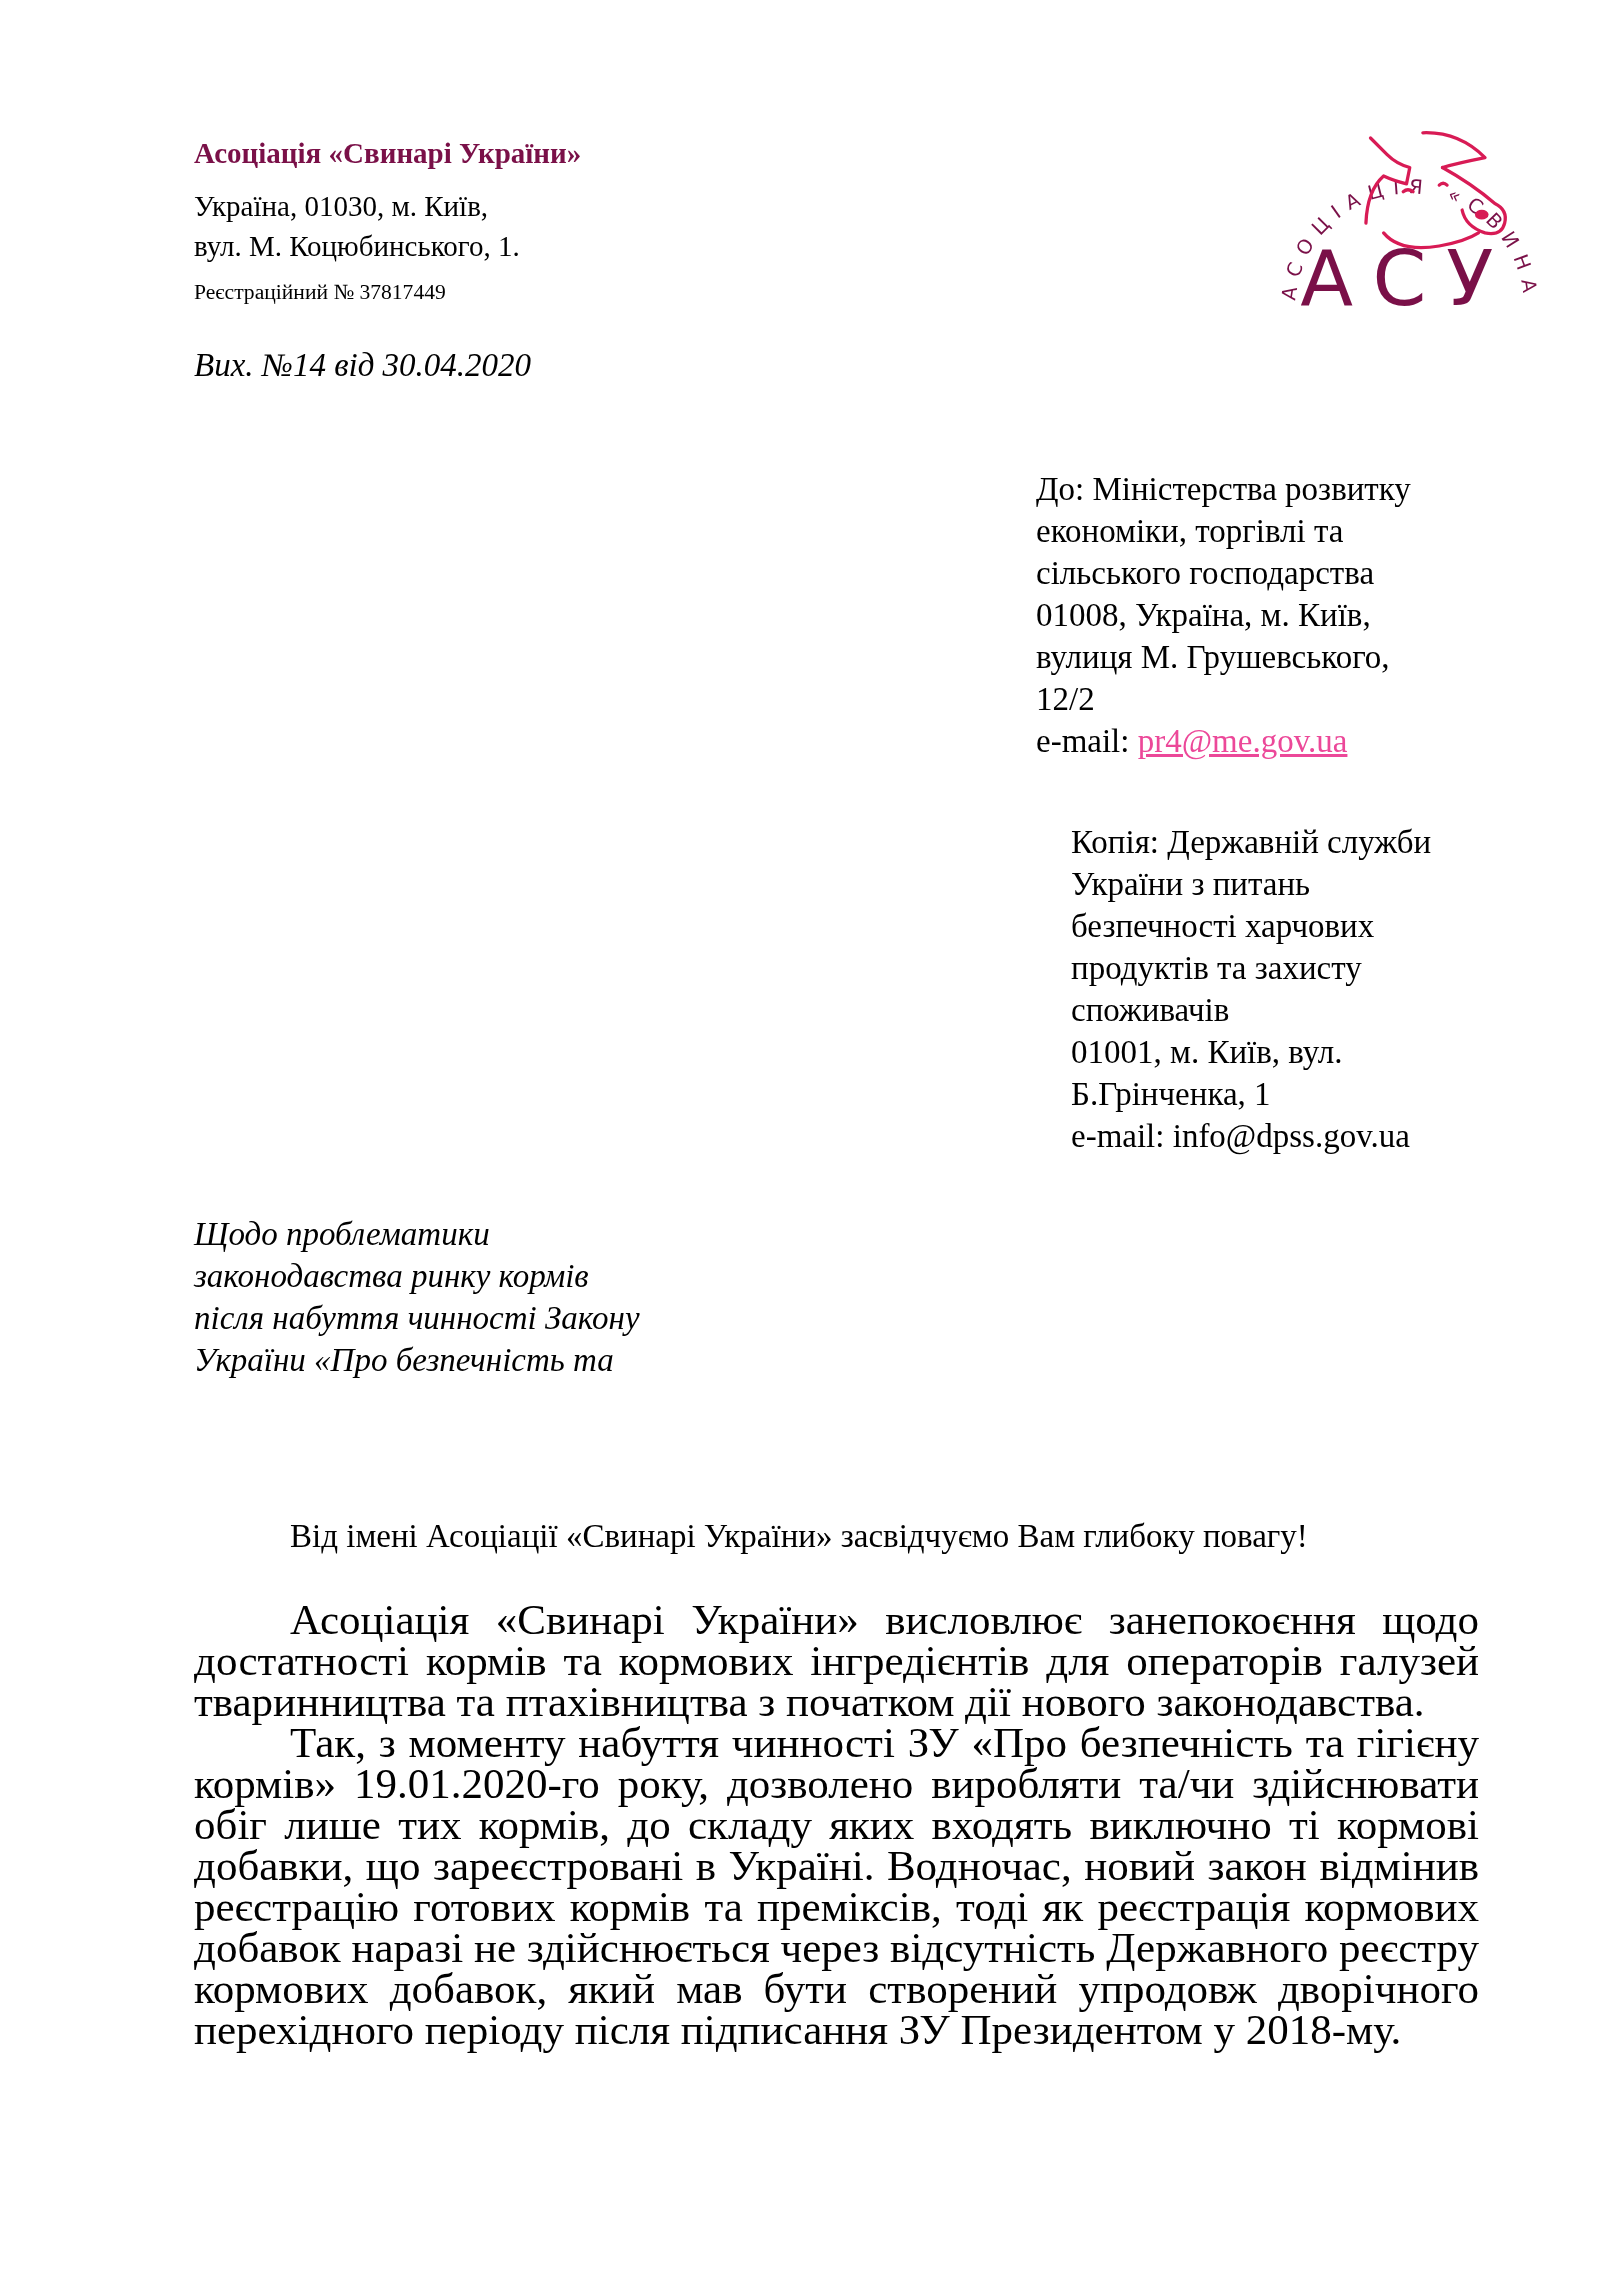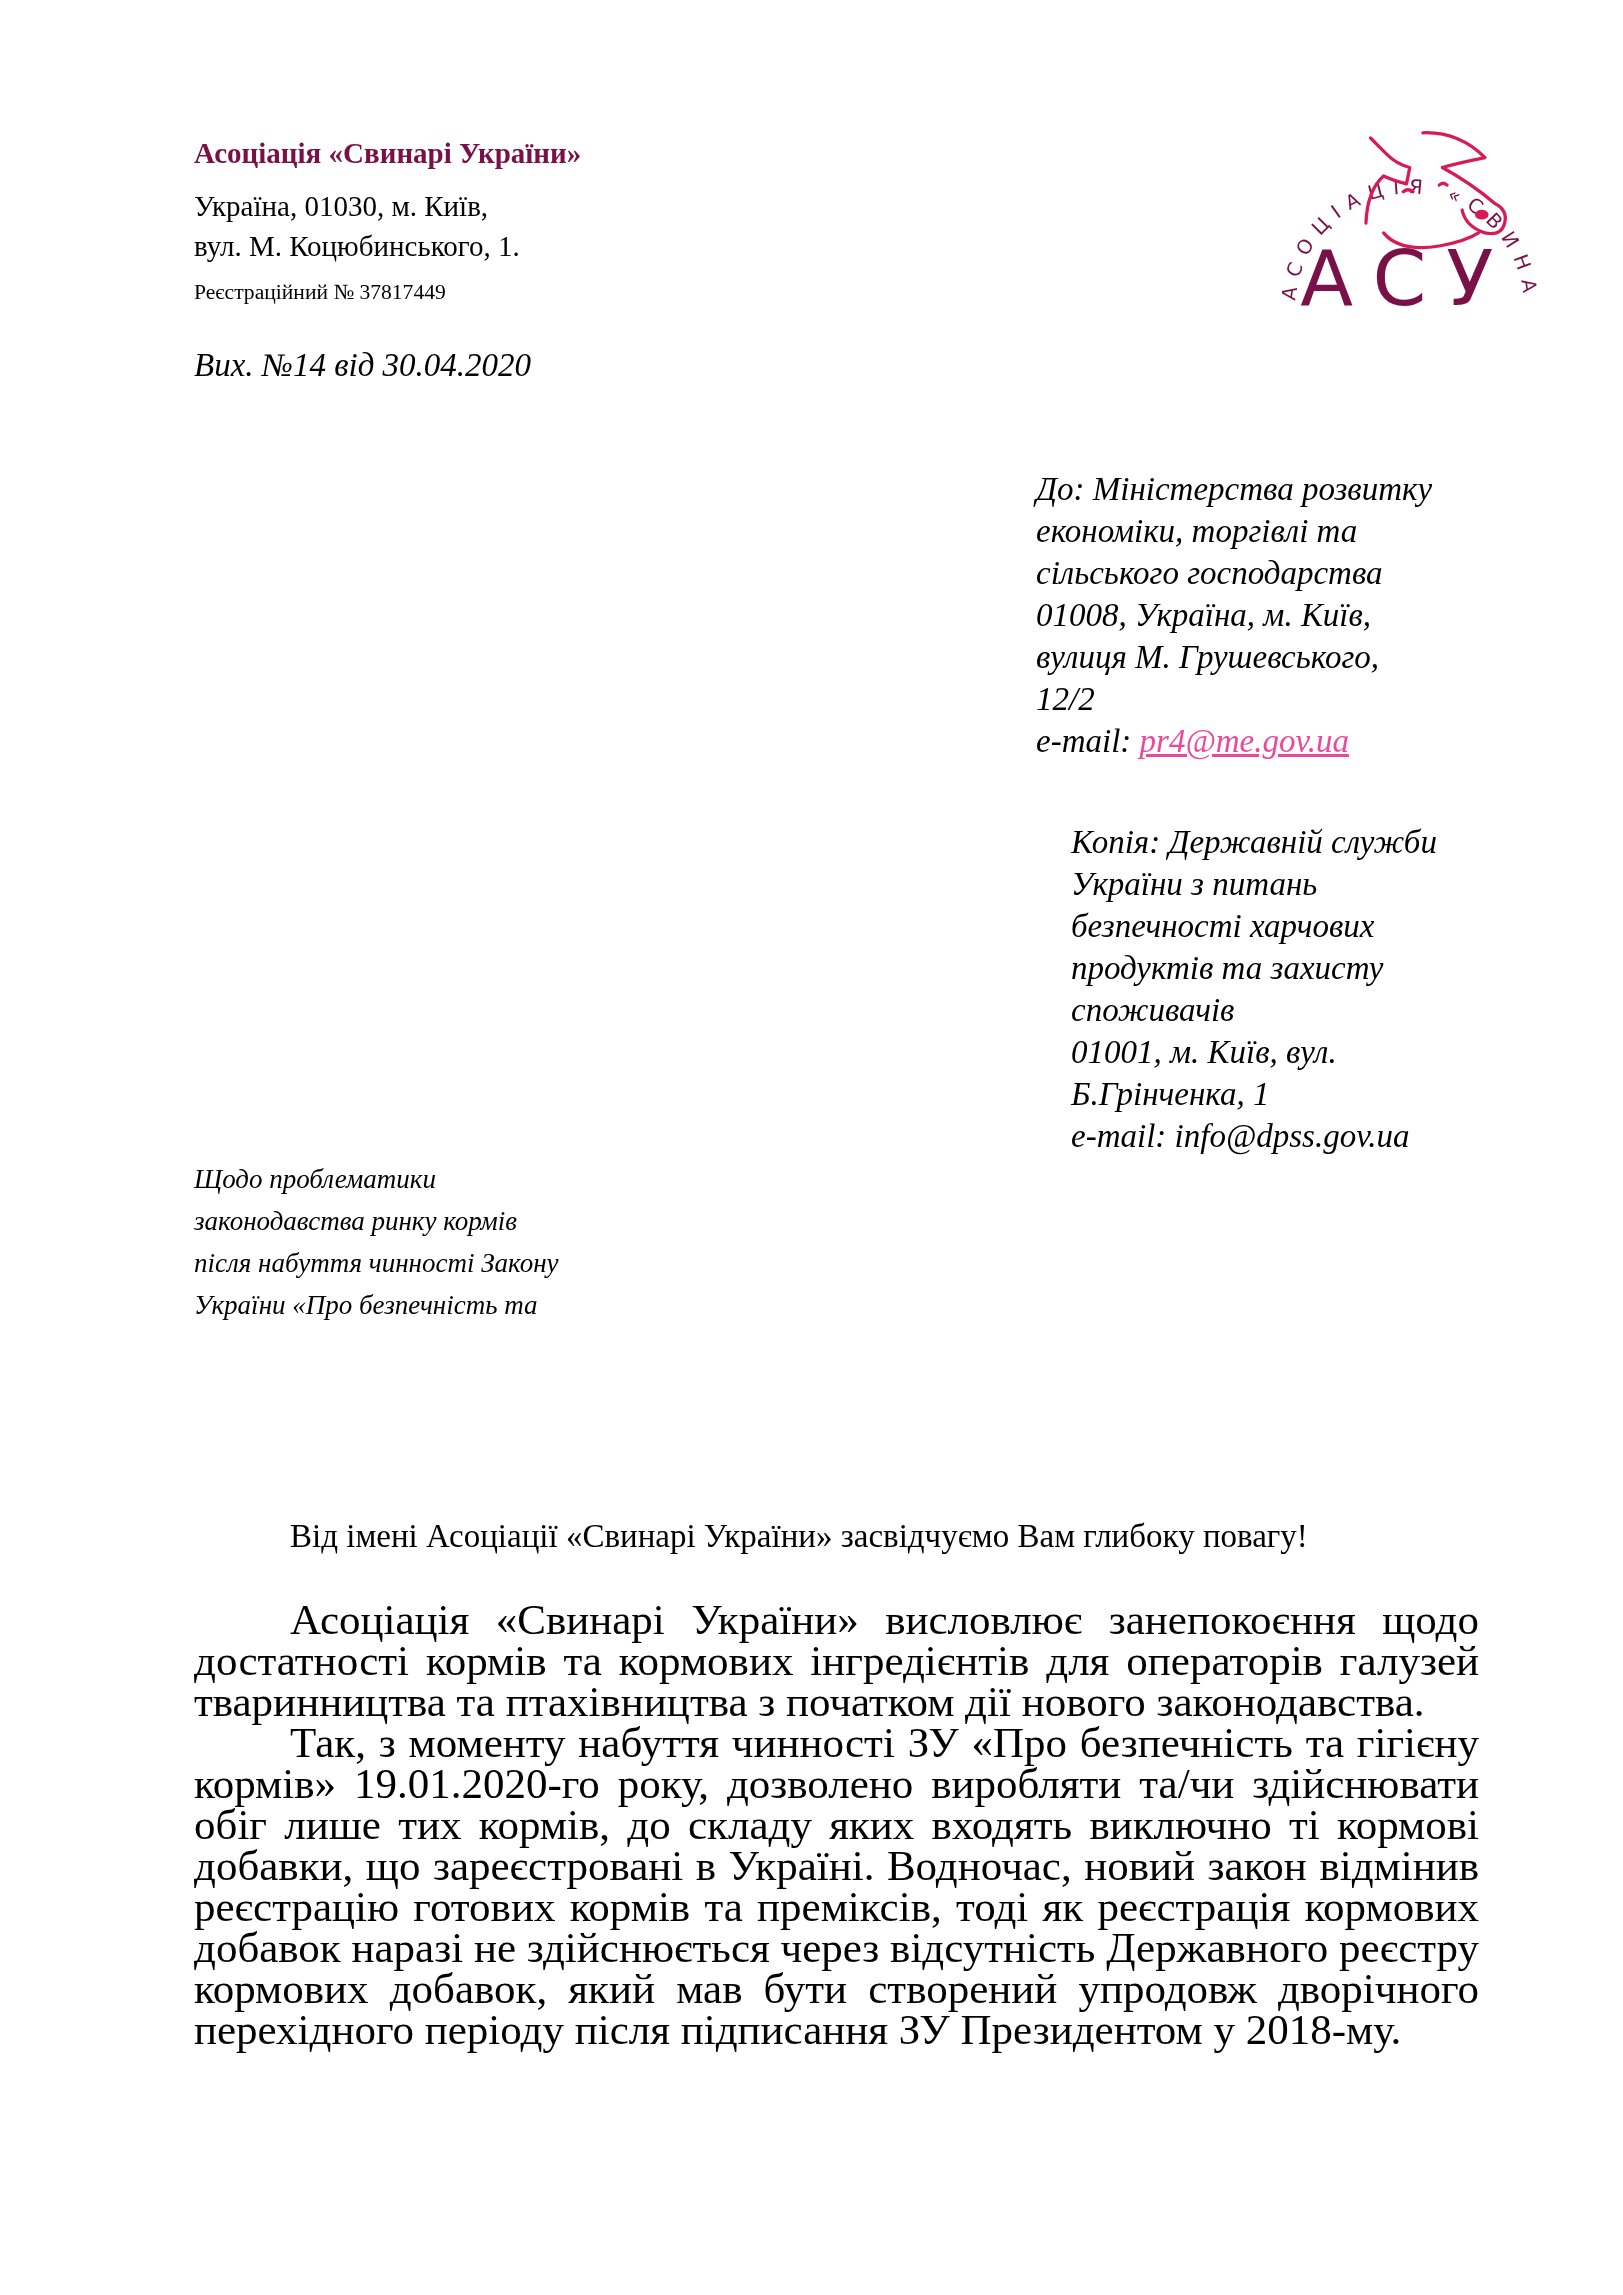--- a/index.html
+++ b/index.html
@@ -18,27 +18,27 @@
     .addr2 { top: 211px; }
     .reg { left: 194px; top: 280px; font-size: 21.6px; }
     .outno { left: 194px; top: 347px; font-size: 33px; font-style: italic; }
 
     .logo { left: 1256px; top: 92px; width: 301px; height: 236px; }
 
     .recipient {
       left: 1036px; top: 468px; width: 497px;
       font-size: 33px; line-height: 42px;
     }
-    .recipient .line { display: block; white-space: nowrap; font-style: italic; }
+    .recipient .line { display: block; white-space: nowrap; }
     .recipient a { color: #ec4899; text-decoration: underline; text-align: right; }
     .copy { top: 821px; margin-left: 35px; }
 
     .subject {
-      left: 194px; top: 1158px; width: 589px;
-      font-size: 27px; font-style: italic; line-height: 42px;
+      left: 194px; top: 1213px; width: 589px;
+      font-size: 33px; font-style: italic; line-height: 42px;
     }
     .subject .line { display: block; white-space: nowrap; }
 
     .greeting { left: 194px; top: 1518px; width: 1285px; font-size: 33px; text-indent: 96px; }
     .body-text {
       left: 194px; top: 1599px; width: 1285px;
       font-size: 43px; line-height: 41px; text-align: justify;
     }
     .body-text p { margin: 0; text-indent: 96px; }
   </style>

